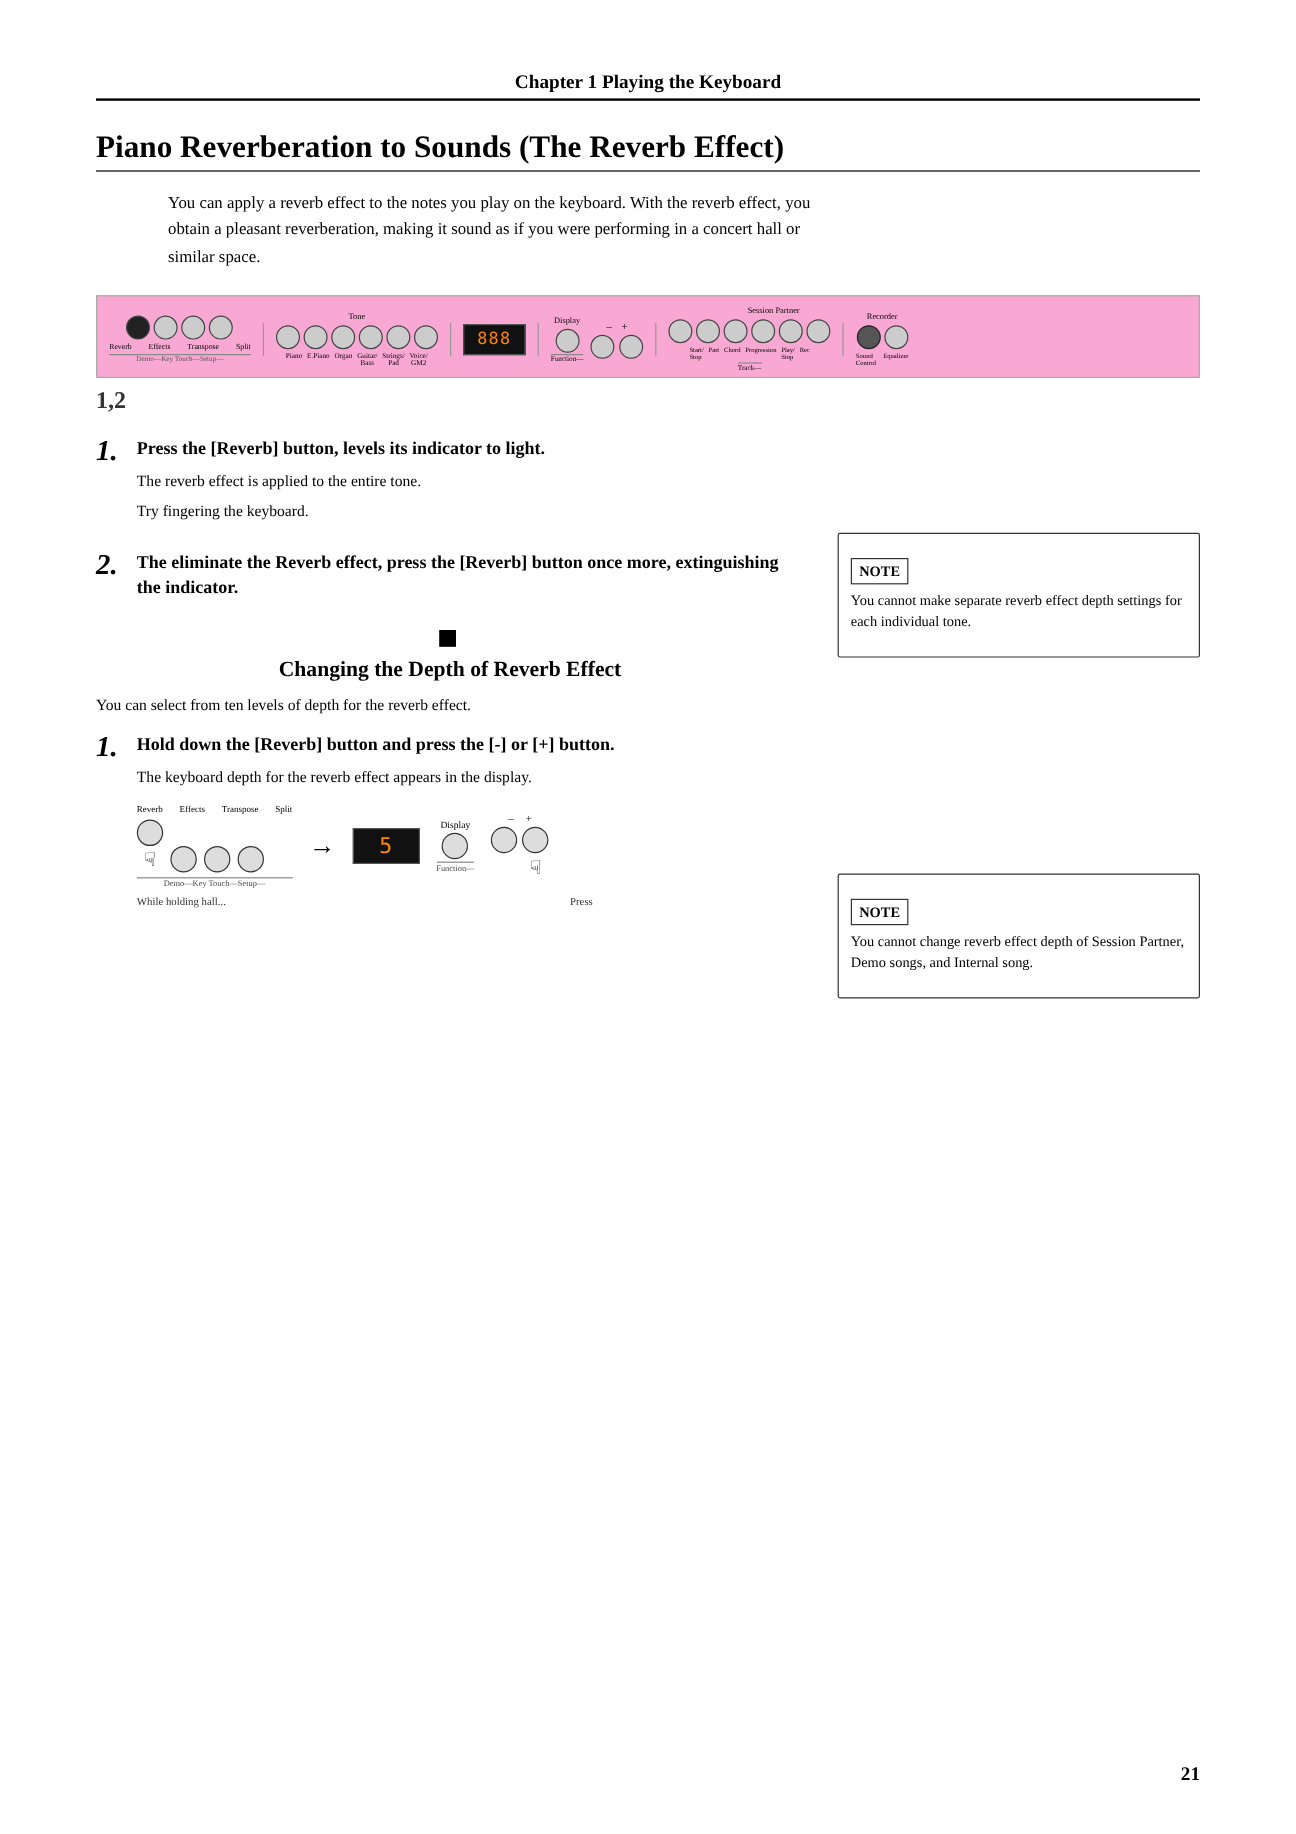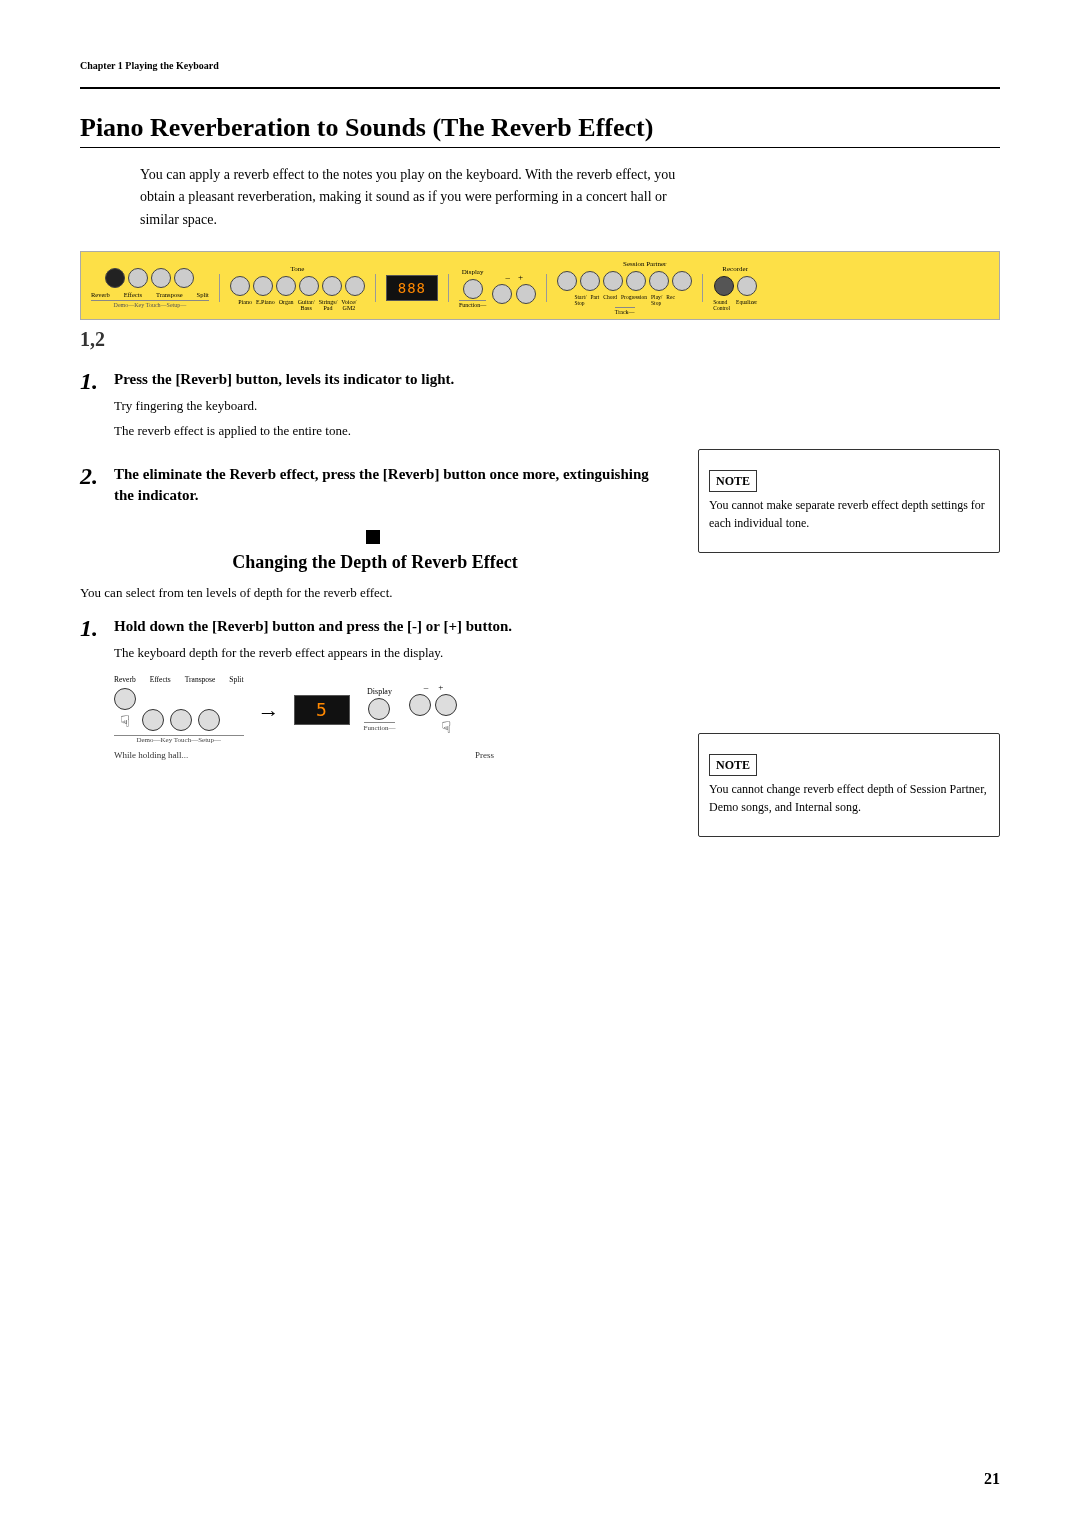--- a/index.html
+++ b/index.html
@@ -15,25 +15,25 @@
 
     .page {
       width: 1080px;
       min-height: 1528px;
       padding: 60px 80px 60px 80px;
       position: relative;
     }
 
     
     .chapter-header {
-      text-align: left;
-      font-size: 10px;
+      text-align: center;
+      font-size: 16px;
       font-weight: bold;
       border-bottom: 2px solid #000;
-      padding-bottom: 16px;
+      padding-bottom: 4px;
       margin-bottom: 24px;
     }
 
     
     .section-title {
       font-size: 26px;
       font-weight: bold;
       margin-bottom: 16px;
       border-bottom: 1px solid #000;
       padding-bottom: 4px;
@@ -218,21 +218,21 @@
     .page-number {
       position: absolute;
       bottom: 40px;
       right: 80px;
       font-size: 16px;
       font-weight: bold;
     }
 
     
     .full-keyboard {
-      background: #fde047;
+      background: #f9a8d4;
       border: 1px solid #aaa;
       padding: 8px 10px 4px 10px;
       margin-bottom: 8px;
     }
 
     .fk-group {
       display: flex;
       flex-direction: column;
       align-items: center;
       gap: 1px;
@@ -420,22 +420,22 @@
   </div>
 
   <div style="display:flex;gap:28px;margin-top:18px;">
 
     <div class="main-content">
 
       <div class="step">
         <div class="step-number">1.</div>
         <div class="step-body">
           <div class="step-main-text">Press the [Reverb] button, levels its indicator to light.</div>
+          <div class="step-sub-text">The reverb effect is applied to the entire tone.</div>
           <div class="step-sub-text">Try fingering the keyboard.</div>
-          <div class="step-sub-text">The reverb effect is applied to the entire tone.</div>
         </div>
       </div>
 
       <div class="step">
         <div class="step-number">2.</div>
         <div class="step-body">
           <div class="step-main-text">The eliminate the Reverb effect, press the [Reverb] button once more, extinguishing the indicator.</div>
         </div>
       </div>
 

